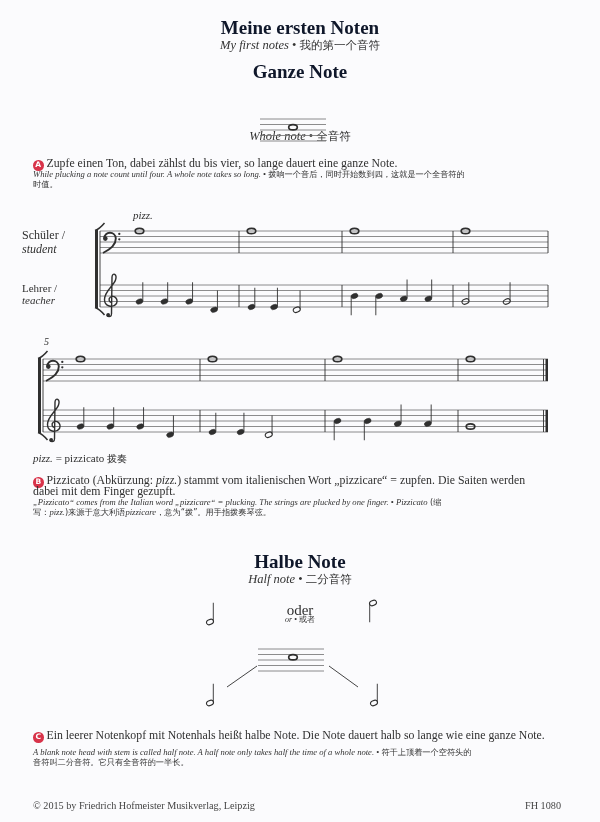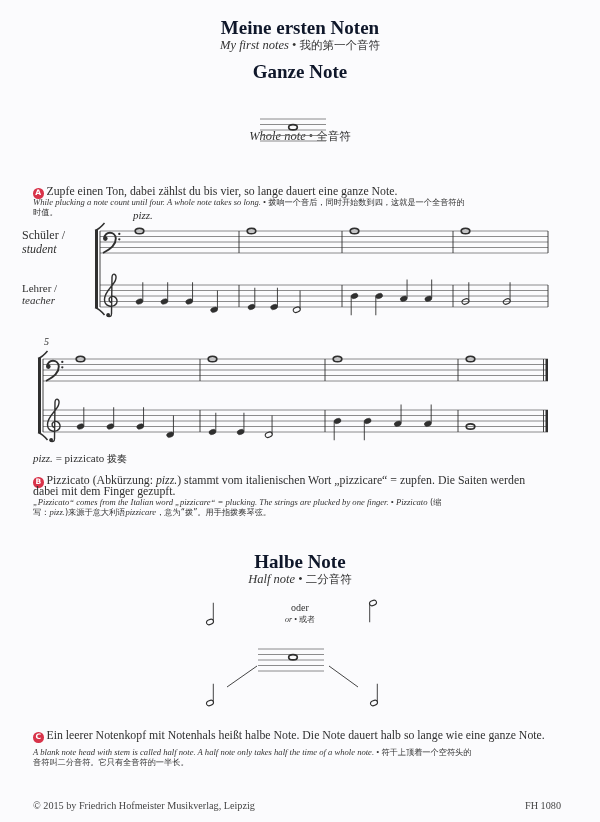--- a/index.html
+++ b/index.html
@@ -31,21 +31,21 @@
   <span class="zh">我的第一个音符</span>
 </div>
 
 <div class="abs center h1" style="top:62px;">Ganze Note</div>
 <div class="abs center sub" style="top:86px;margin-top:44px;">
   <span class="it">Whole note</span>
   <span>•</span>
   <span class="zh">全音符</span>
 </div>
 
-<div class="abs para" style="top:158px;margin-top:28px;">
+<div class="abs para" style="top:158px;">
   <div class="de"><span class="badge" style="background:#d8334a">A</span><span>Zupfe einen Ton, dabei zählst du bis vier, so lange dauert eine ganze Note.</span></div>
   <div class="tr" style="margin-top:1px;"><span class="it">While plucking a note count until four. A whole note takes so long.</span> <span>•</span> <span class="zh">拨响一个音后，同时开始数到四，这就是一个全音符的</span></div>
   <div class="tr"><span class="zh">时值。</span></div>
 </div>
 
 <div class="abs it" style="left:133px;top:210px;font-size:11px;">pizz.</div>
 <div class="abs lbl" style="left:22px;top:229px;">Schüler /</div>
 <div class="abs lbl it" style="left:22px;top:243px;">student</div>
 <div class="abs lbl-sm" style="left:22px;top:283px;">Lehrer /</div>
 <div class="abs lbl-sm it" style="left:22px;top:295px;">teacher</div>
@@ -61,21 +61,21 @@
   <div class="tr" style="margin-top:1px;"><span class="it">„Pizzicato“ comes from the Italian word „pizzicare“ = plucking. The strings are plucked by one finger.</span> <span>•</span> <span class="it">Pizzicato</span><span class="zh"> (缩</span></div>
   <div class="tr"><span class="zh">写：</span><span class="it">pizz.</span><span class="zh">)来源于意大利语</span><span class="it">pizzicare</span><span class="zh">，意为“拨”。用手指拨奏琴弦。</span></div>
 </div>
 
 <div class="abs center h1" style="top:552px;">Halbe Note</div>
 <div class="abs center sub" style="top:573px;">
   <span class="it">Half note</span>
   <span>•</span>
   <span class="zh">二分音符</span>
 </div>
-<div class="abs center" style="top:603px;font-size:10px;">oder</div>
+<div class="abs center" style="top:603px;font-size:15px;">oder</div>
 <div class="abs center" style="top:616px;font-size:8px;">
   <span class="it">or</span>
   <span>•</span>
   <span class="zh">或者</span>
 </div>
 
 <div class="abs para" style="top:730px;">
   <div class="de"><span class="badge" style="background:#d8334a">C</span><span>Ein leerer Notenkopf mit Notenhals heißt halbe Note. Die Note dauert halb so lange wie eine ganze Note.</span></div>
   <div class="tr" style="margin-top:7px;"><span class="it">A blank note head with stem is called half note. A half note only takes half the time of a whole note.</span> <span>•</span> <span class="zh">符干上顶着一个空符头的</span></div>
   <div class="tr"><span class="zh">音符叫二分音符。它只有全音符的一半长。</span></div>

